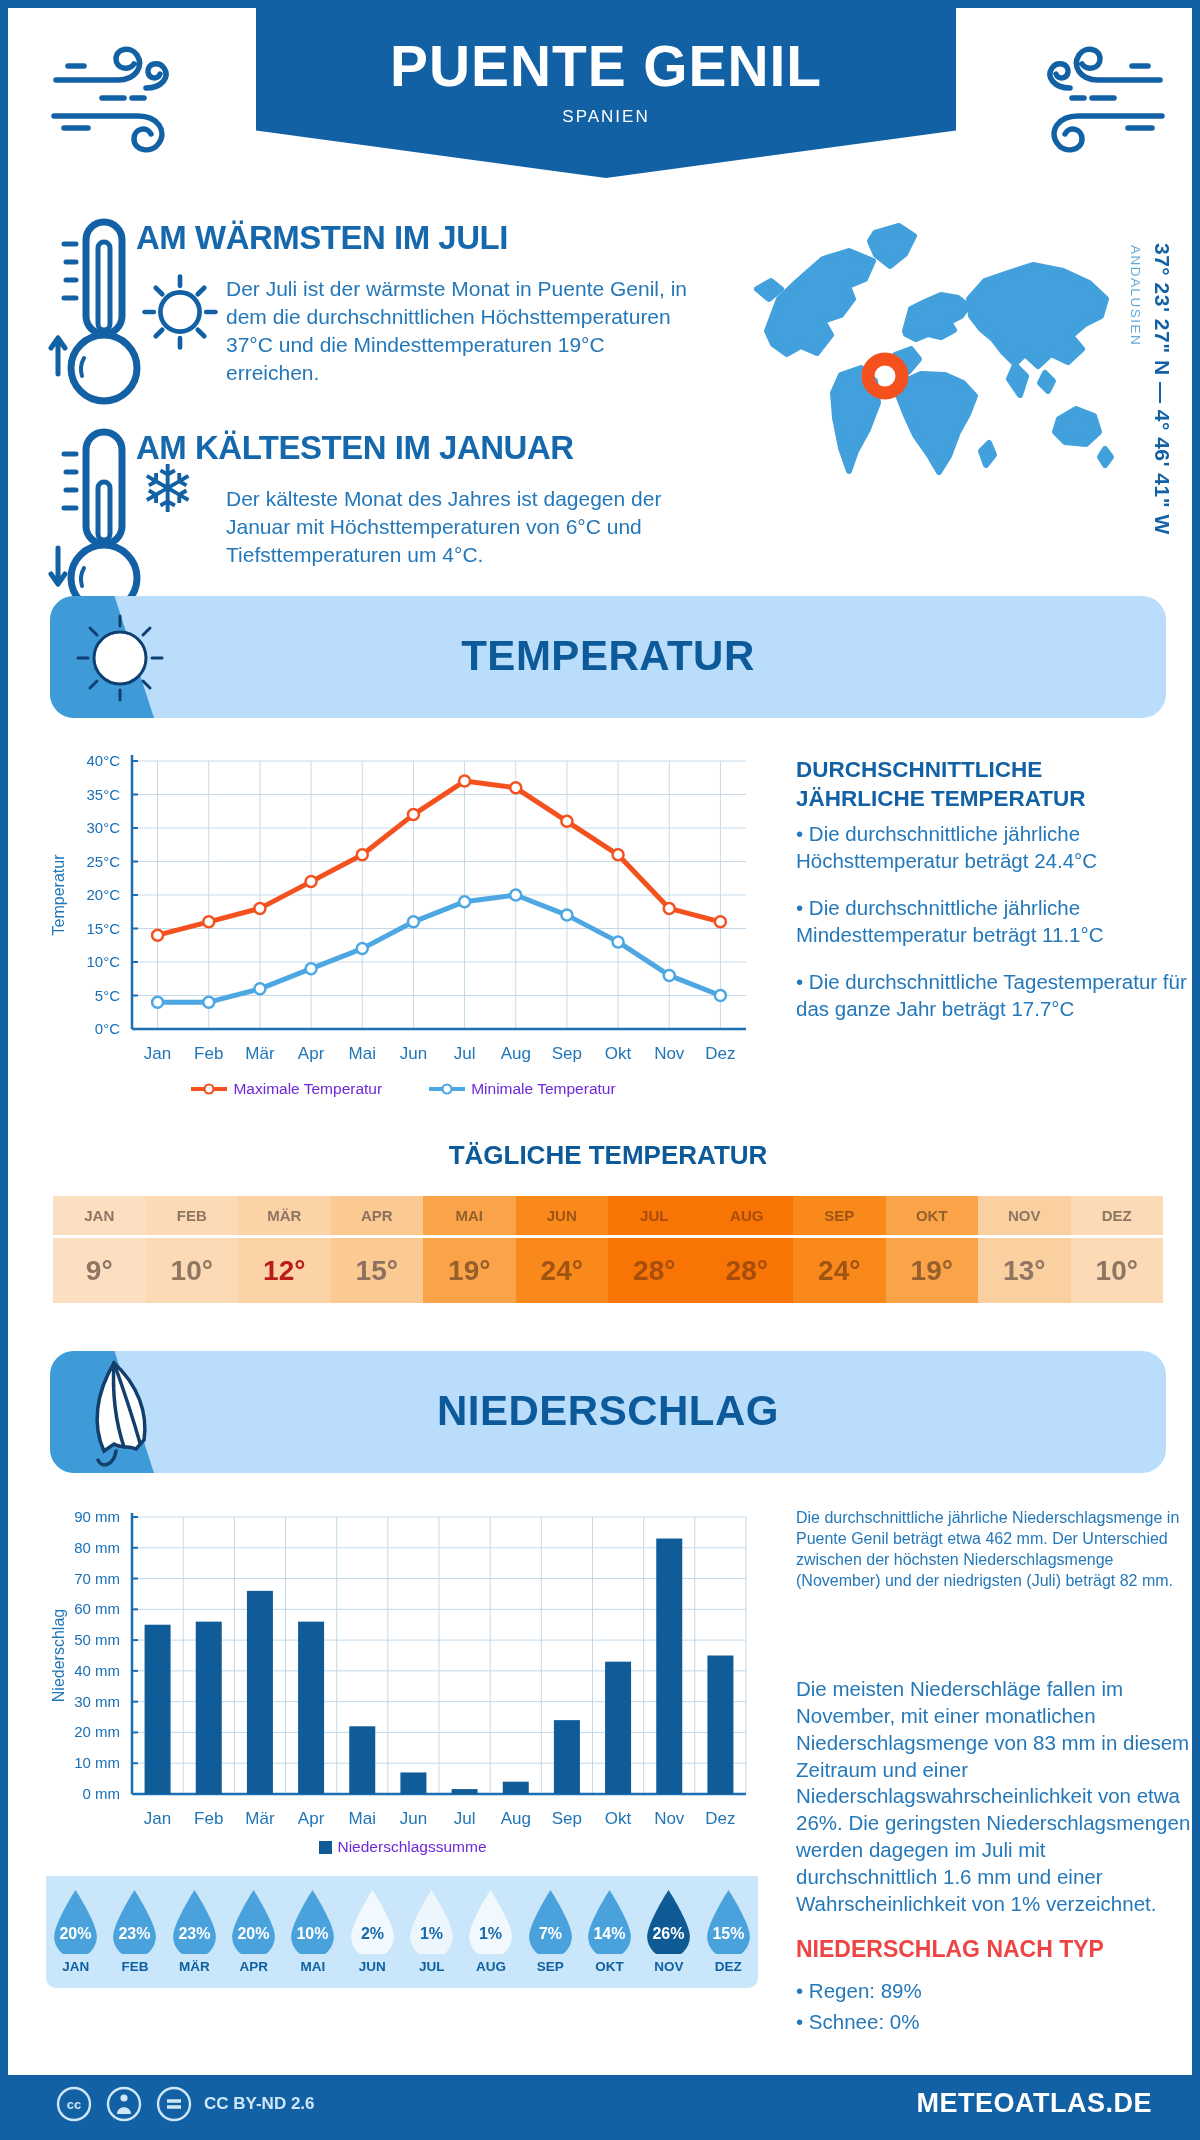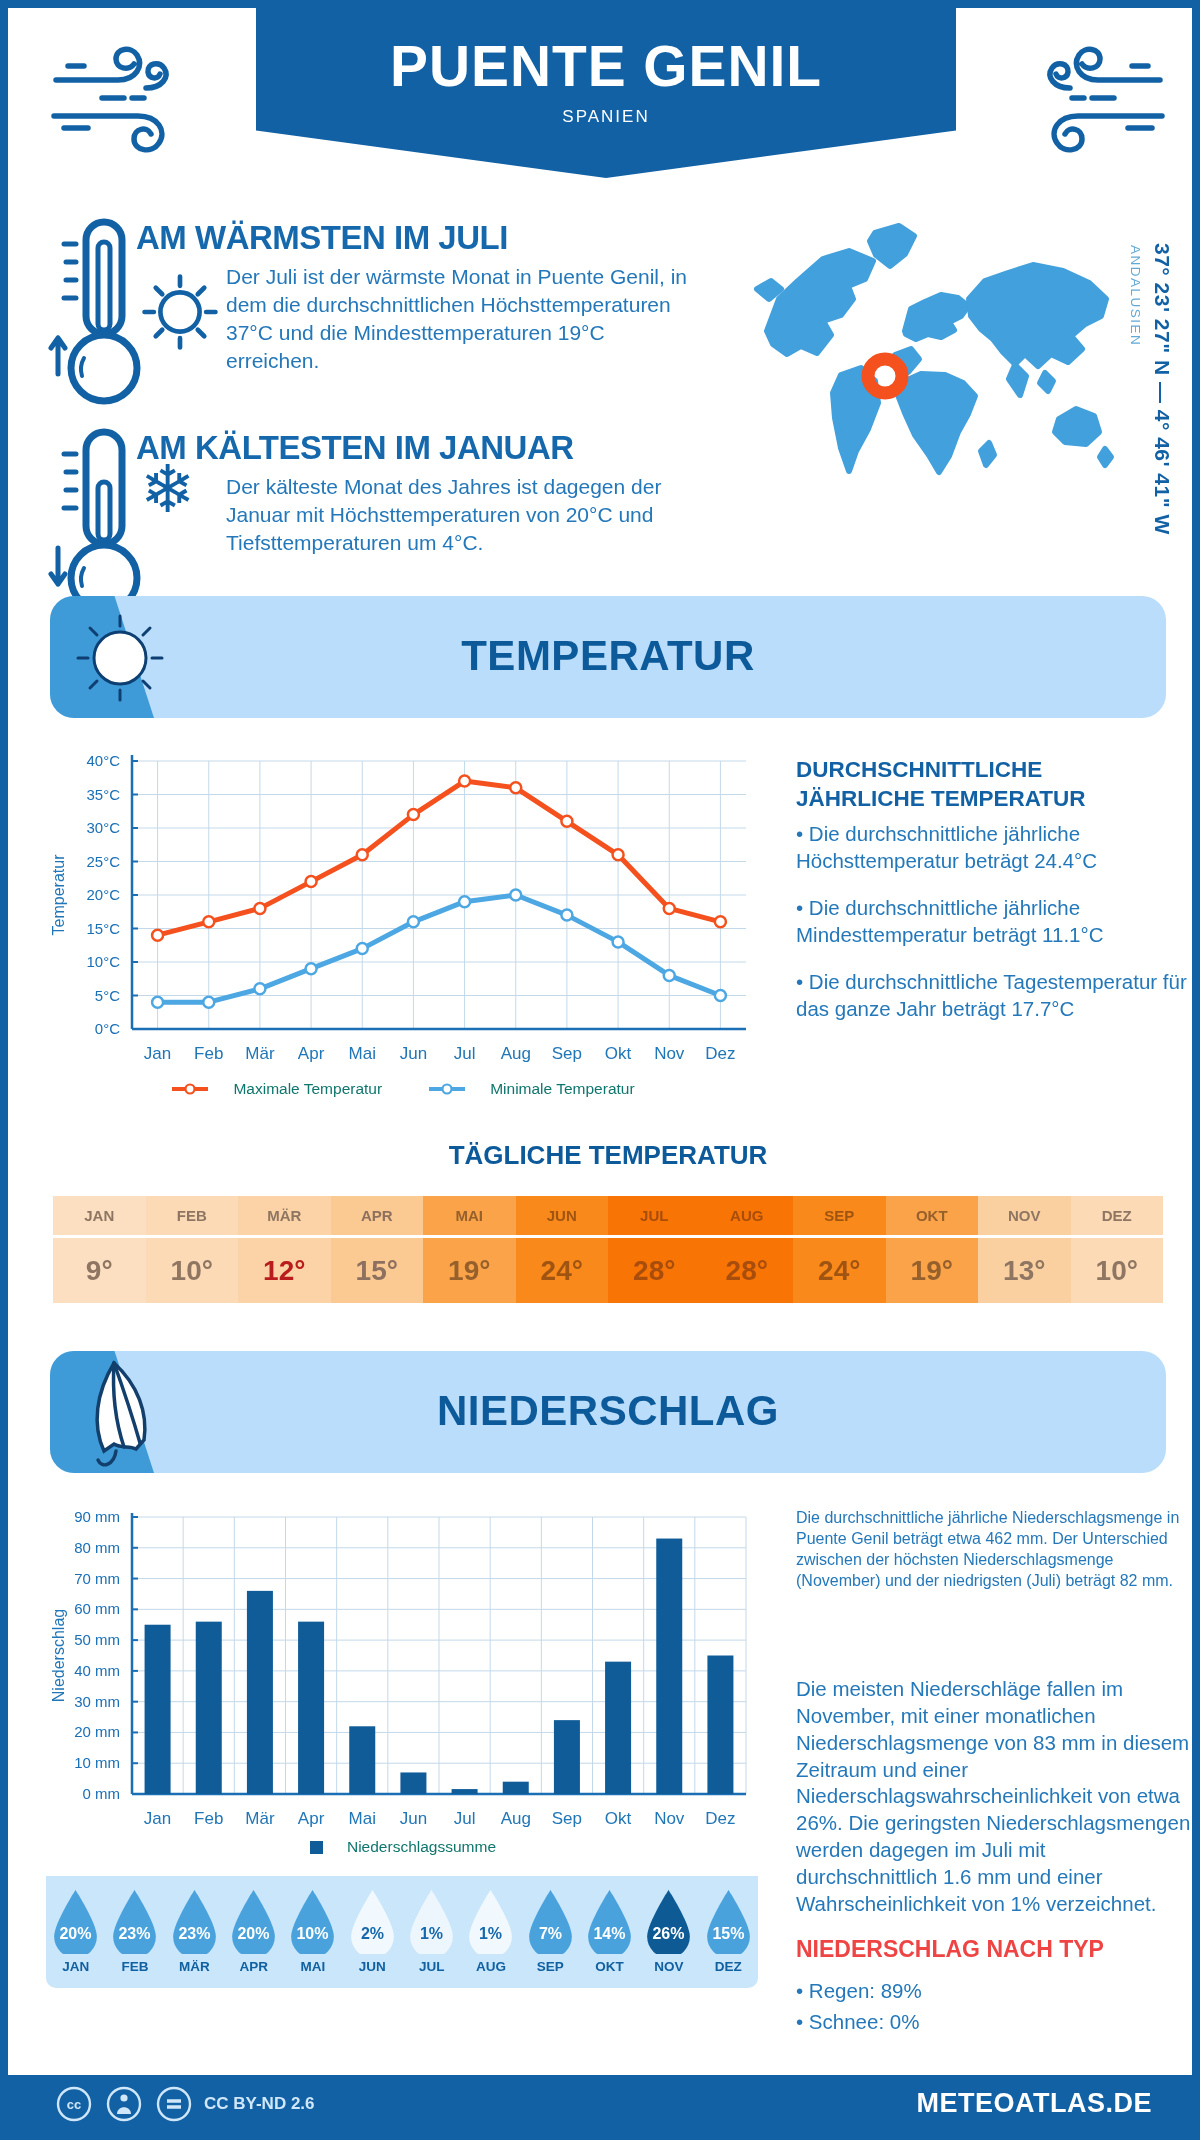--- a/index.html
+++ b/index.html
@@ -12,21 +12,21 @@
   
   .banner-chevron{left:248px;top:0;width:700px;height:170px;background:#1261a5;
      clip-path:polygon(0 0,100% 0,100% 72%,50% 100%,0 72%);text-align:center;color:#fff;}
   .banner-title{margin-top:24px;font-size:58px;font-weight:700;letter-spacing:1px;transform:scaleX(.98);}
   .banner-sub{margin-top:8px;font-size:17px;font-weight:400;letter-spacing:2px;}
 
   .blue-head{color:#1668ac;font-weight:700;}
   .body-text{color:#2478ba;}
 
   .sec-heading{font-size:34px;letter-spacing:-.5px;transform-origin:left;transform:scaleX(.97);}
-  .sec-para{font-size:21px;line-height:1.34;}
+  .sec-para{font-size:21px;line-height:1.34;margin-top:12px;}
 
   
   .vtext{writing-mode:vertical-rl;}
 
   
   .section-banner{left:42px;width:1116px;height:122px;background:#b9ddfa;border-radius:24px;overflow:hidden;}
   .section-banner .accent{position:absolute;left:0;top:0;bottom:0;width:104px;background:#3e9bd8;
      clip-path:polygon(0 0,62% 0,100% 100%,0 100%);}
   .section-banner .stitle{position:absolute;left:0;right:0;top:50%;transform:translateY(-52%);
      text-align:center;color:#0d5a9b;font-size:42px;font-weight:700;letter-spacing:.5px;}
@@ -42,21 +42,21 @@
   
   #prob-panel{left:38px;top:1868px;width:712px;}
   #prob-header{height:34px;background:#2f96d8;border-radius:8px 8px 0 0;display:flex;
      align-items:center;justify-content:center;color:#fff;font-size:19px;font-weight:700;letter-spacing:.3px;}
   #prob-body{background:#c9e6fb;border-radius:0 0 10px 10px;padding:12px 6px 14px;display:flex;gap:12px;}
   .drop-col{flex:1;display:flex;flex-direction:column;align-items:center;}
   .drop-col .mon{margin-top:5px;font-size:13.5px;font-weight:700;color:#1160a0;}
 
   
   .legend-row{display:flex;justify-content:center;align-items:center;gap:46px;}
-  .legend-item{display:flex;align-items:center;gap:24px;font-size:15.5px;color:#0f766e;}
+  .legend-item{display:flex;align-items:center;gap:5px;font-size:15.5px;color:#6d28d9;}
 
   
   #footer{left:0;right:0;bottom:0;height:57px;background:#1261a5;display:flex;
      align-items:center;justify-content:space-between;padding:0 40px 0 46px;}
   #footer .lic{display:flex;align-items:center;gap:10px;color:#cfe7f8;font-weight:700;font-size:17px;}
   #footer .brand{color:#ffffff;font-weight:700;font-size:27px;letter-spacing:.5px;}
 </style>
 </head>
 <body>
 
@@ -102,21 +102,21 @@
   <svg class="abs" style="left:38px;top:418px" width="120" height="195" viewBox="0 0 120 195" fill="none" stroke="#1261a5" stroke-linecap="round">
     <path stroke-width="5" d="M18,28 H30 M20,46 H30 M20,64 H30 M18,82 H30"></path>
     <rect x="40" y="6" width="36" height="112" rx="18" stroke-width="7"></rect>
     <rect x="52" y="56" width="12" height="58" rx="6" stroke-width="5"></rect>
     <circle cx="58" cy="152" r="33" stroke-width="7"></circle>
     <path stroke-width="4" d="M36,160 A23,23 0 0 1 38,142"></path>
     <path stroke-width="5" d="M12,122 V158 M12,158 L5,148 M12,158 L19,148"></path>
   </svg>
   <div class="abs" style="left:132px;top:448px;font-size:66px;color:#1261a5;line-height:1">❄</div>
   <div class="abs blue-head sec-heading" style="left:128px;top:420px">AM KÄLTESTEN IM JANUAR</div>
-  <div class="abs body-text sec-para" style="left:218px;top:465px;width:470px">Der kälteste Monat des Jahres ist dagegen der Januar mit Höchsttemperaturen von 20°C und Tiefsttemperaturen um 4°C.</div>
+  <div class="abs body-text sec-para" style="left:218px;top:465px;width:470px">Der kälteste Monat des Jahres ist dagegen der Januar mit Höchsttemperaturen von 6°C und Tiefsttemperaturen um 4°C.</div>
 
   <svg class="abs" style="left:745px;top:195px" width="370" height="345" viewBox="0 0 370 345">
     <g fill="#42a0dc" stroke="#42a0dc" stroke-width="6" stroke-linejoin="round">
       <path d="M14,128 L26,96 45,78 70,56 96,48 120,58 112,76 95,83 100,96 88,112 70,118 78,132 64,150 48,143 34,151 20,141 Z"></path>
       <path d="M4,86 L18,78 28,86 16,96 Z"></path>
       <path d="M122,30 146,23 161,33 152,51 137,63 123,52 117,38 Z"></path>
       <path d="M88,172 108,165 122,178 125,200 115,226 103,248 96,268 88,245 82,215 80,190 Z"></path>
       <path d="M152,128 158,106 172,99 188,92 205,95 215,103 208,113 196,119 201,127 188,134 175,131 163,136 153,131 Z"></path>
       <path d="M142,152 158,146 166,156 155,169 143,162 Z"></path>
       <path d="M148,180 168,171 192,172 210,180 222,193 215,211 205,229 196,253 186,269 176,252 162,232 152,210 145,192 Z"></path>

